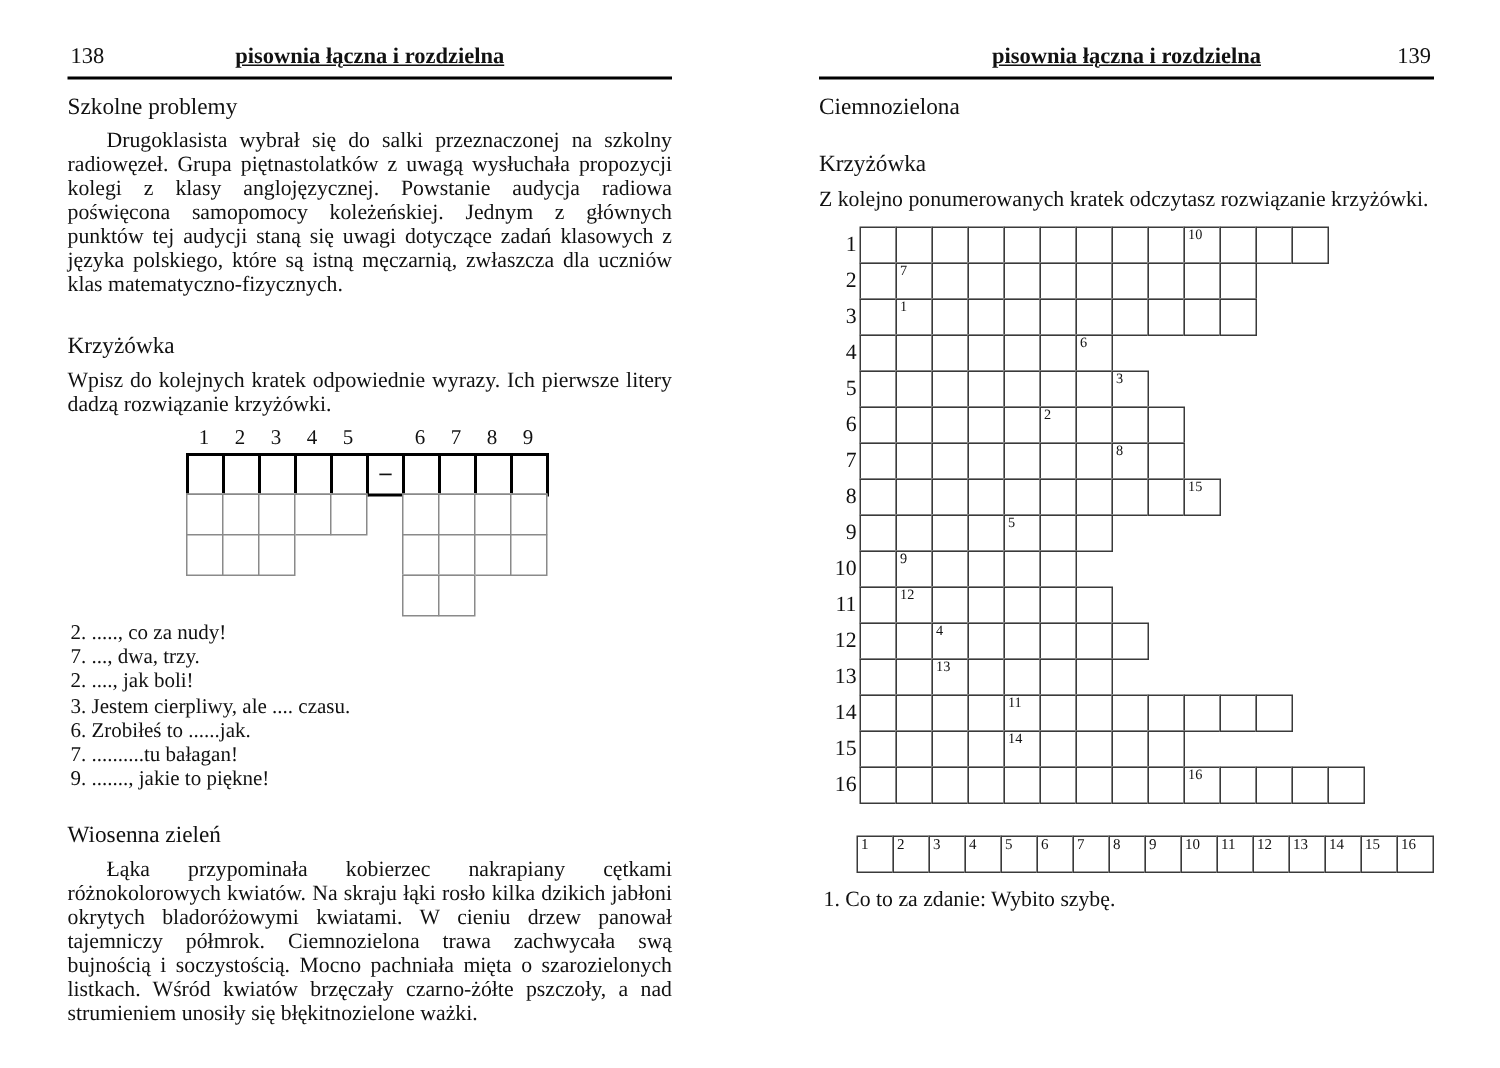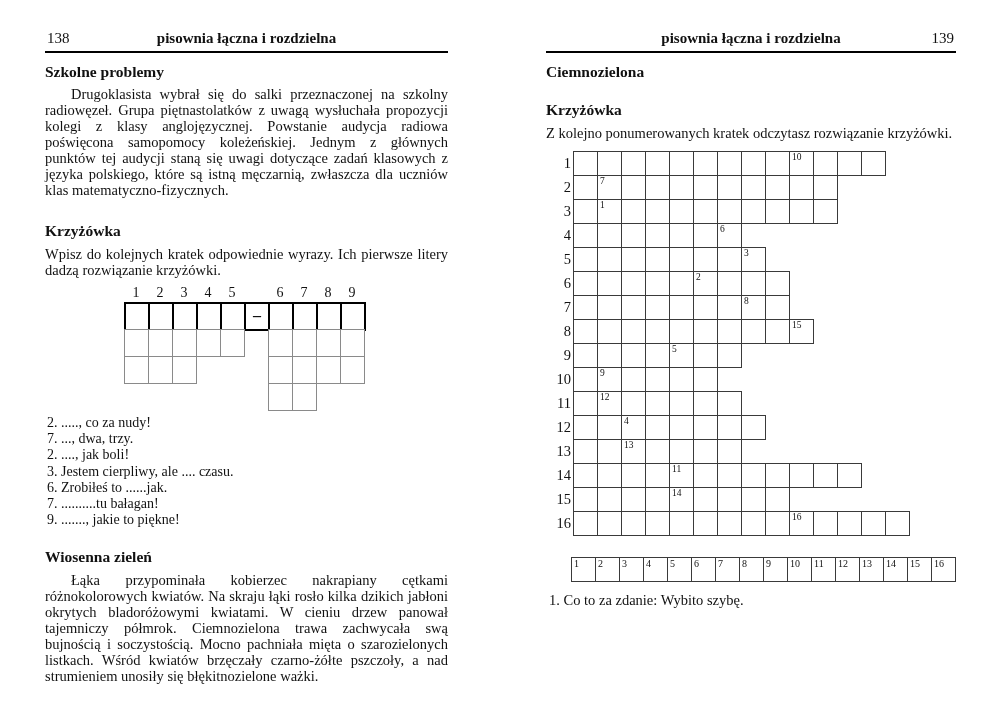--- a/index.html
+++ b/index.html
@@ -5,28 +5,28 @@
   html,body{margin:0;padding:0;}
   body{
     width:1000px;height:712px;background:#ffffff;position:relative;overflow:hidden;
     font-family:"Liberation Serif","DejaVu Serif",serif;color:#111;
     -webkit-font-smoothing:antialiased;
   }
   .page{position:absolute;top:28px;}
   .page-left{left:45px;width:403px;}
   .page-right{left:546px;width:410px;}
 
-  .pg-header{position:relative;height:20px;}
+  .pg-header{position:relative;height:20px;text-decoration:underline;}
   .pg-num{position:absolute;top:0;font-size:15px;line-height:20px;}
   .pg-num.nl{left:2px;}
   .pg-num.nr{right:2px;}
   .pg-title{display:block;text-align:center;font-weight:bold;font-size:15px;line-height:20px;}
   .rule{height:2px;background:#000;margin-top:3px;}
 
-  h3{font-size:15.5px;font-weight:bold;}
+  h3{font-size:15.5px;font-weight:normal;}
   .h-tight{margin:10px 0 5px 0;}
   .h-mid{margin:20px 0 6px 0;}
   .h-big{margin:24px 0 6px 0;}
 
   p.body{font-size:14.5px;line-height:16px;text-align:justify;margin:0;}
   p.indent{text-indent:26px;}
   p.intro{text-align:justify;}
 
   
   #left-grid{position:relative;margin:10px 0 0 79px;width:244px;height:123px;}

